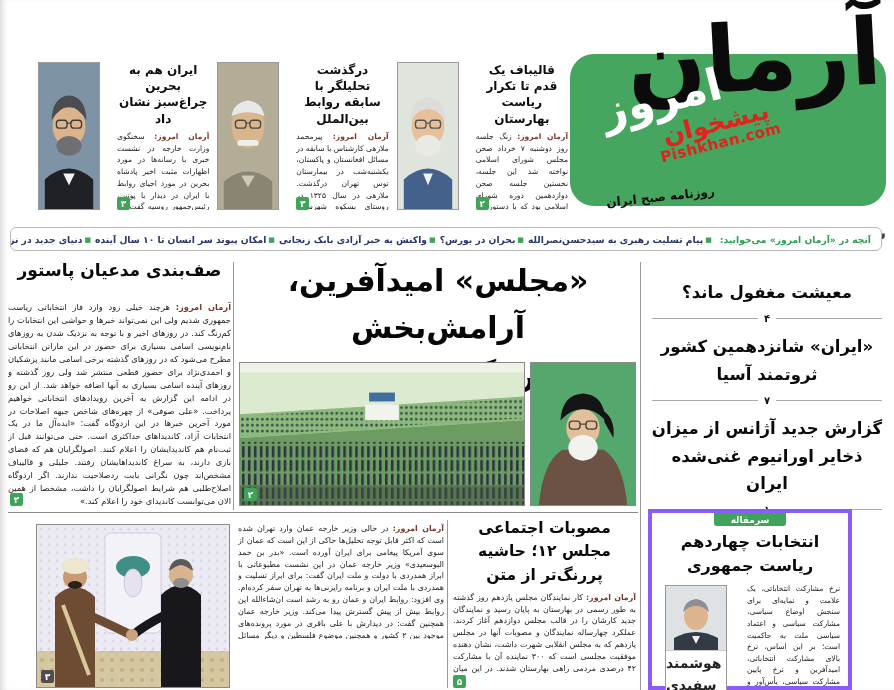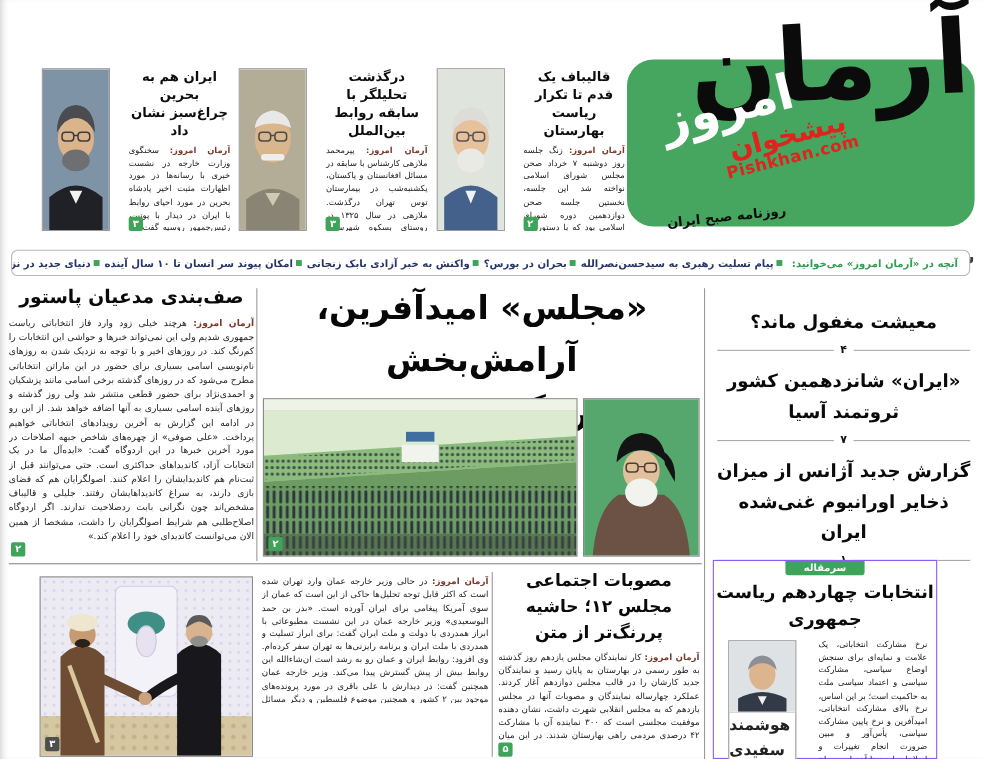--- a/index.html
+++ b/index.html
@@ -47,21 +47,21 @@
   .strip-item{color:#27356b;font-weight:bold;}
   .strip-item::before{content:"■";color:#3fa45a;font-size:7px;margin:0 2px 0 2px;vertical-align:1px;}
 
   
   .vrule{position:absolute;width:1px;background:#9a9a9a;}
   .hrule{position:absolute;height:1px;background:#8a8a8a;}
 
   
   .lineup{position:absolute;left:8px;top:260px;width:223px;height:250px;}
   .h-lineup{font-size:17px;font-weight:bold;text-align:center;color:#0a0a0a;}
-  .lineup-body{margin-top:7px;font-size:8.3px;line-height:1.56;text-align:justify;height:212px;overflow:hidden;}
+  .lineup-body{margin-top:21px;font-size:8.3px;line-height:1.56;text-align:justify;height:212px;overflow:hidden;}
   .lineup .badge{bottom:4px;left:2px;}
 
   .photo-frame{position:absolute;border:1px solid #8a8a8a;box-sizing:border-box;background:#ddd;}
   .ph-handshake{left:36px;top:524px;width:194px;height:164px;}
   .ph-parl{left:239px;top:362px;width:286px;height:144px;}
   .ph-leader{left:530px;top:362px;width:106px;height:144px;}
   .photo-frame .badge{bottom:4px;left:4px;}
 
   
   .mid-head{position:absolute;left:240px;top:257px;width:396px;text-align:center;font-size:30px;
@@ -76,21 +76,21 @@
   .art-majles{position:absolute;}
 
   
   .rail{position:absolute;left:648px;top:279px;width:238px;text-align:center;}
   .rr-h{font-size:16.5px;font-weight:bold;line-height:1.66;color:#0a0a0a;}
   .rr-rule{display:flex;align-items:center;gap:6px;margin:7px 4px 9px;}
   .rr-rule .ln{flex:1;height:1px;background:#aaa;}
   .rr-num{font-size:10px;font-weight:bold;color:#111;}
 
   
-  .editorial{position:absolute;left:648px;top:509px;width:204px;height:181px;border:1px solid #8b5cf6;
+  .editorial{position:absolute;left:648px;top:509px;width:204px;height:181px;border:4px solid #8b5cf6;
              box-sizing:border-box;background:#fff;}
   .ed-tab{position:absolute;top:0;left:50%;transform:translateX(-50%);width:72px;height:13px;
           background:#3fa45a;color:#fff;font-size:9px;font-weight:bold;display:flex;align-items:center;
           justify-content:center;border-radius:0 0 3px 3px;}
   .ed-h{margin-top:17px;font-size:16px;font-weight:bold;text-align:center;line-height:1.5;color:#0a0a0a;}
   .ed-body{padding:5px 8px 0;font-size:7.5px;line-height:1.55;text-align:justify;height:112px;overflow:hidden;}
   .ed-photo{float:left;width:60px;margin:2px 20px 2px 5px;border:1px solid #999;background:#fff;}
   .ed-photo .cap{display:block;text-align:left;font-size:14px;font-weight:bold;padding:2px 0;
                  border-top:1px solid #ccc;}
 </style>

